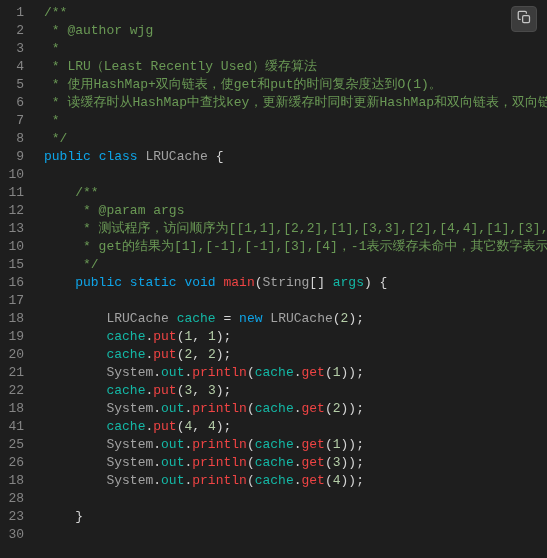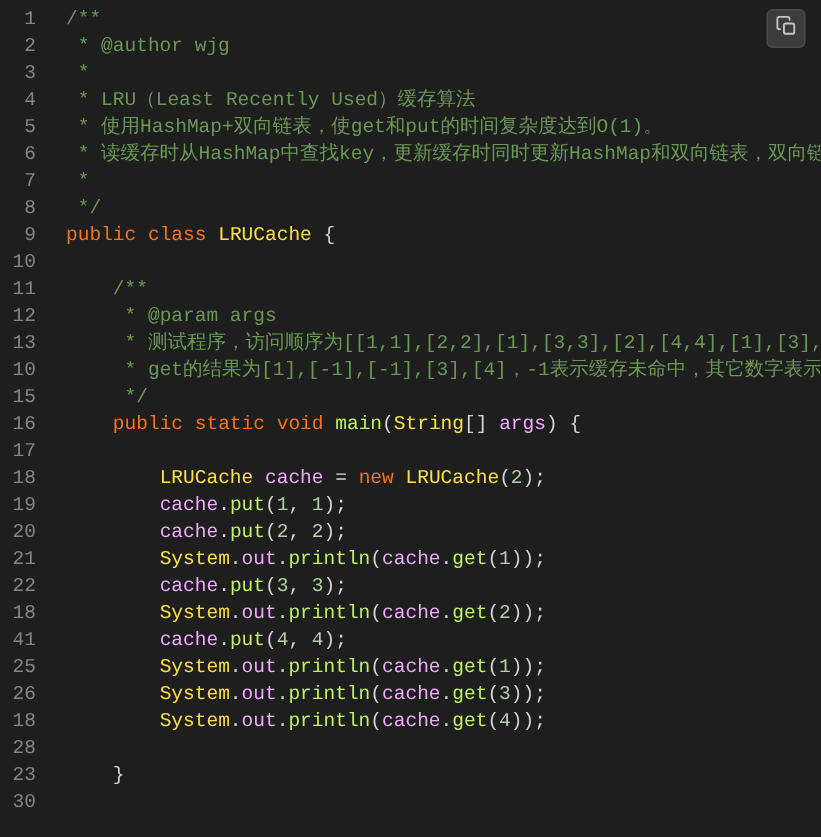--- a/index.html
+++ b/index.html
@@ -34,24 +34,24 @@
   padding: 4px 0 4px 12px;
   flex: 1;
   white-space: pre;
   overflow: hidden;
 }
 .code .line {
   height: 18px;
   line-height: 18px;
 }
 .c-comment { color: #6a9955; }
-.c-keyword { color: #f97316; }
-.c-type { color: #fde047; margin-top: 25px; }
-.c-method { color: #bef264; }
-.c-var { color: #f0abfc; }
+.c-keyword { color: #0ea5e9; }
+.c-type { color: #a3a3a3; margin-top: 25px; }
+.c-method { color: #ef4444; }
+.c-var { color: #14b8a6; }
 .c-num { color: #b5cea8; }
 .c-op { color: #d4d4d4; }
 .c-paren { color: #d4d4d4; }
 .copy-btn {
   position: absolute;
   top: 6px;
   right: 10px;
   width: 26px;
   height: 26px;
   background: #3c3c3c;

